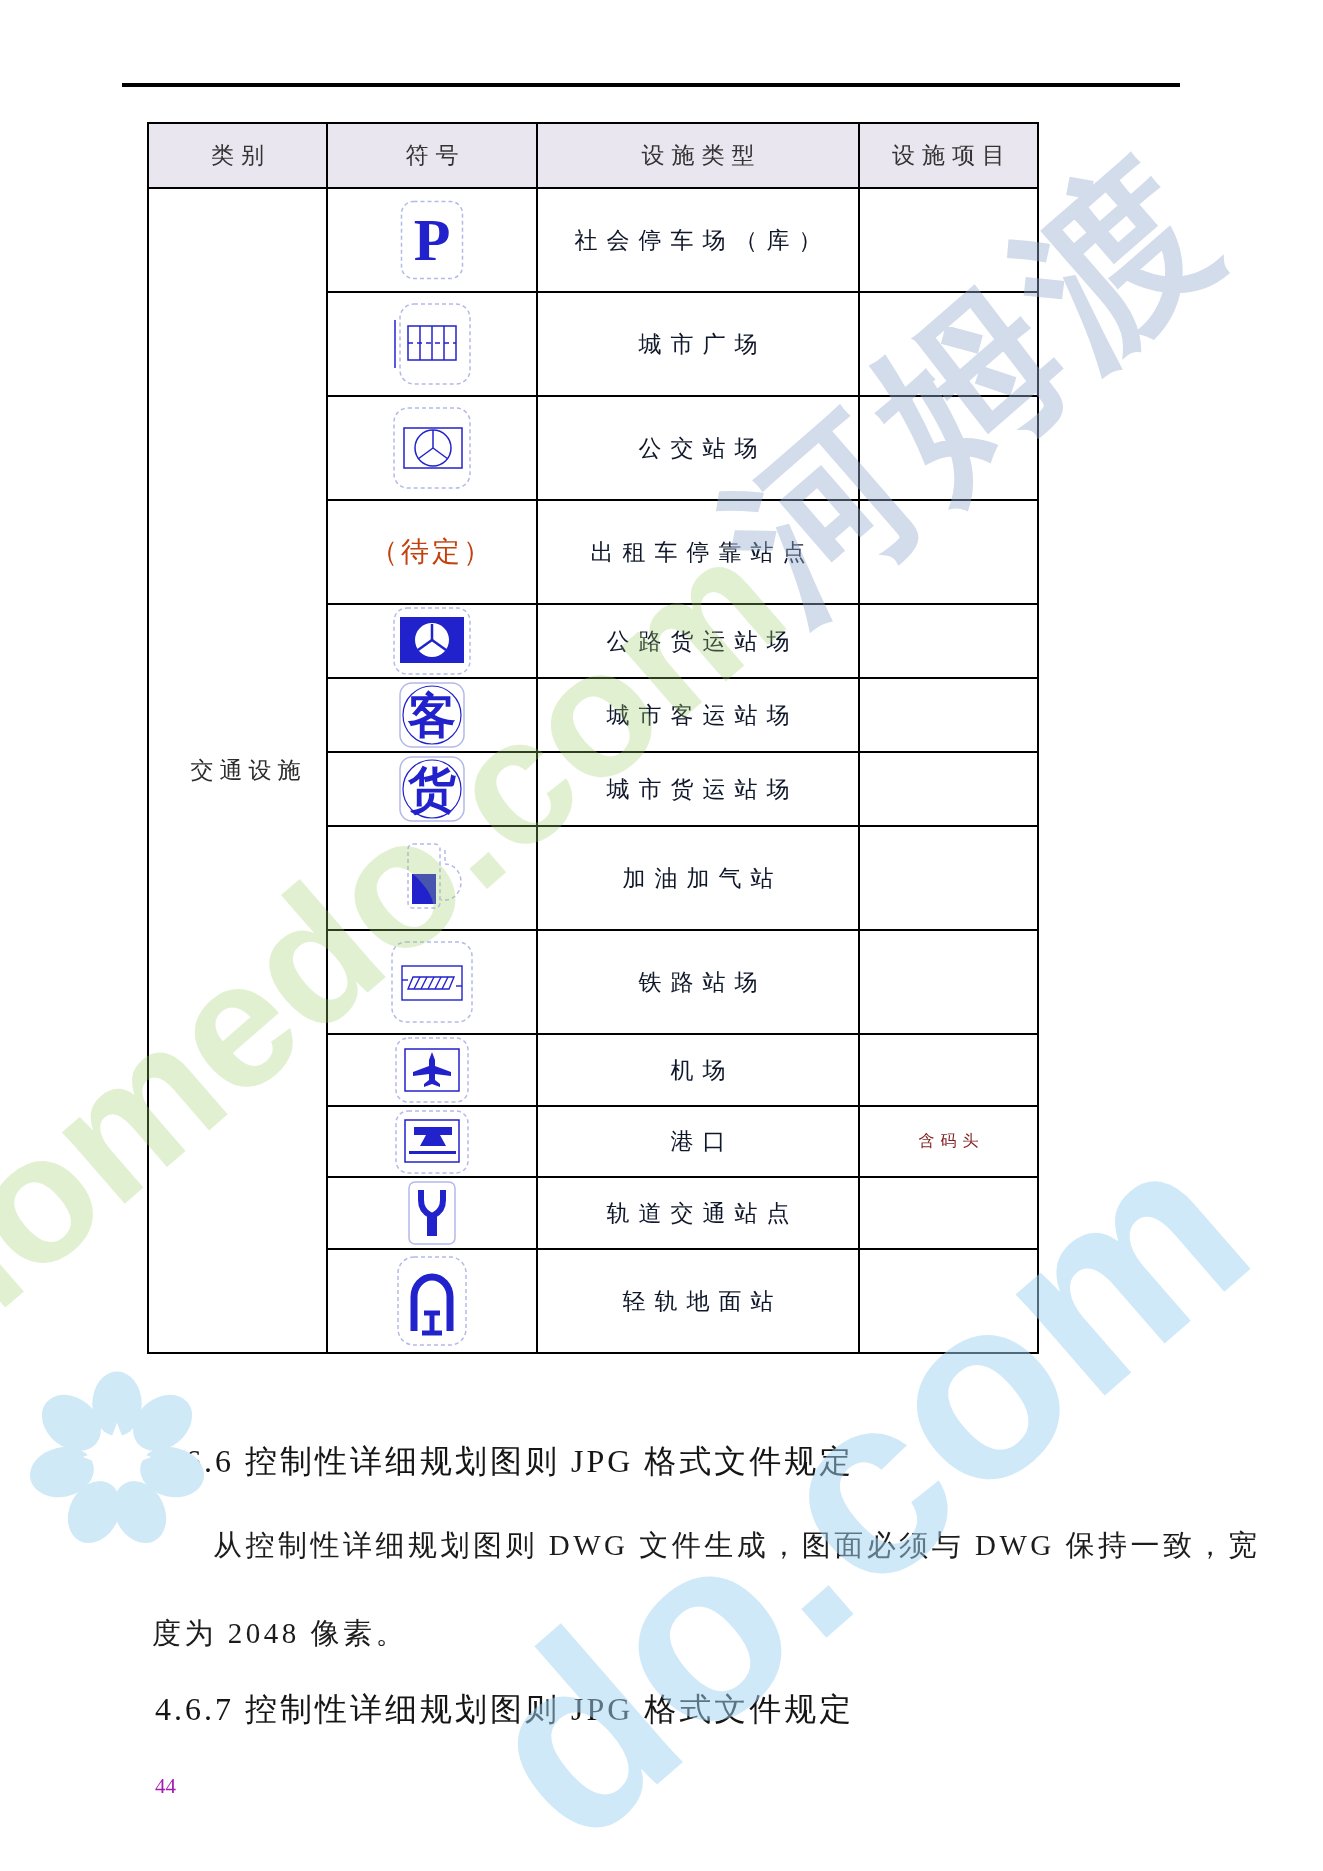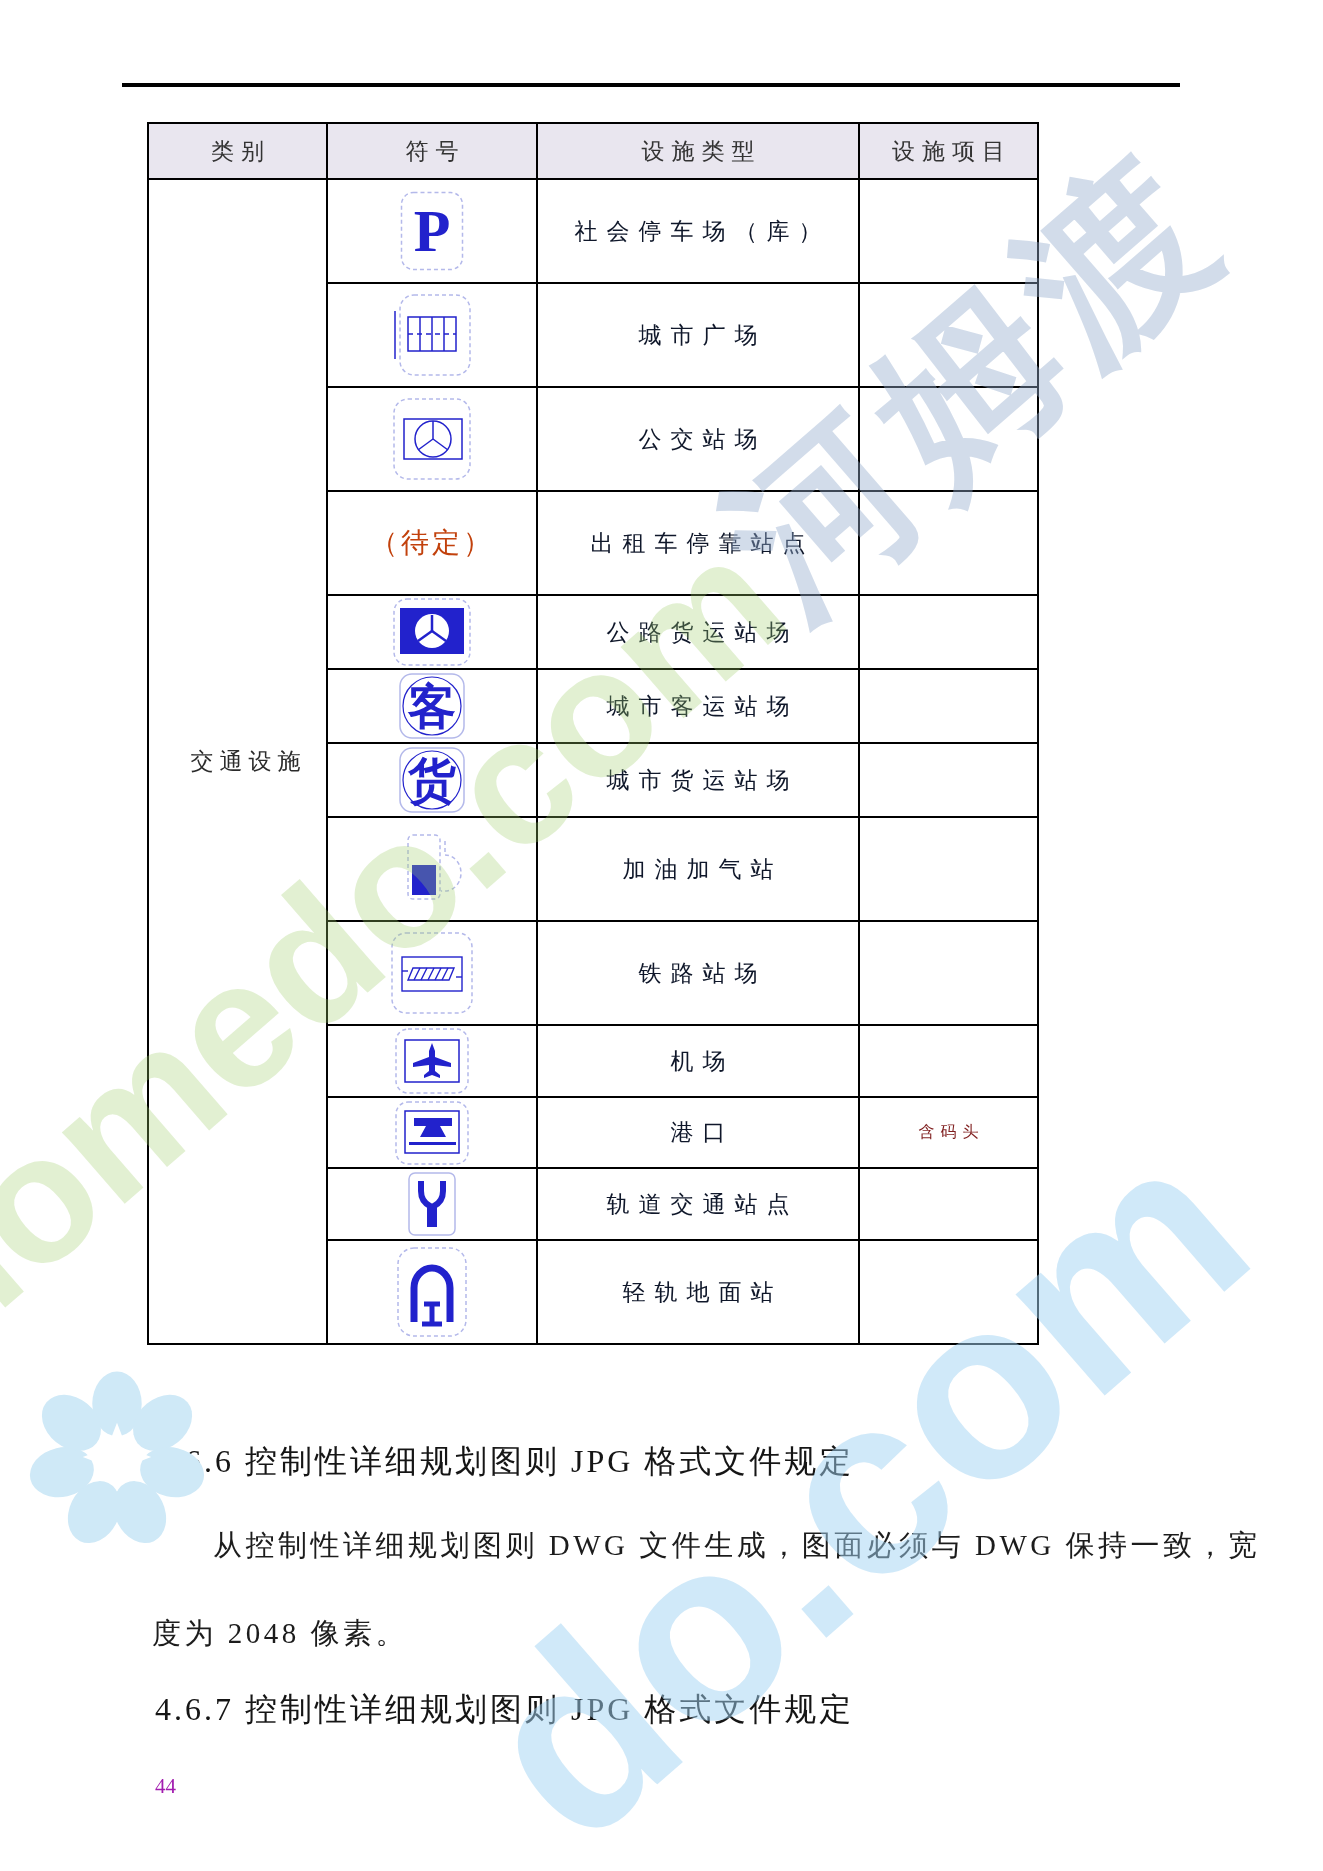--- a/index.html
+++ b/index.html
@@ -29,21 +29,21 @@
     border-collapse:collapse;table-layout:fixed;width:890px;
   }
   .doc-table td,.doc-table th{
     border:2px solid #000;
     text-align:center;vertical-align:middle;
     overflow:hidden;
   }
   .doc-table th{
     background:var(--header-bg);
     font-weight:normal;font-size:23px;letter-spacing:7px;text-indent:7px;
-    height:56px;color:#333;
+    height:65px;color:#333;
   }
   .row-tall{height:104px;}
   .row-short{height:71px;}
   .cat-cell{font-size:23px;letter-spacing:6px;text-indent:6px;padding-left:16px;}
   .type-cell{font-size:23px;letter-spacing:9px;text-indent:9px;color:#0f172a;}
   .item-cell{font-size:16px;letter-spacing:6px;text-indent:6px;color:#7f1d1d;}
   .sym-cell{padding:2px 0;}
   .sym-text{font-size:28px;letter-spacing:3px;color:#c2410c;}
   .sym{display:inline-block;vertical-align:middle;}
 

